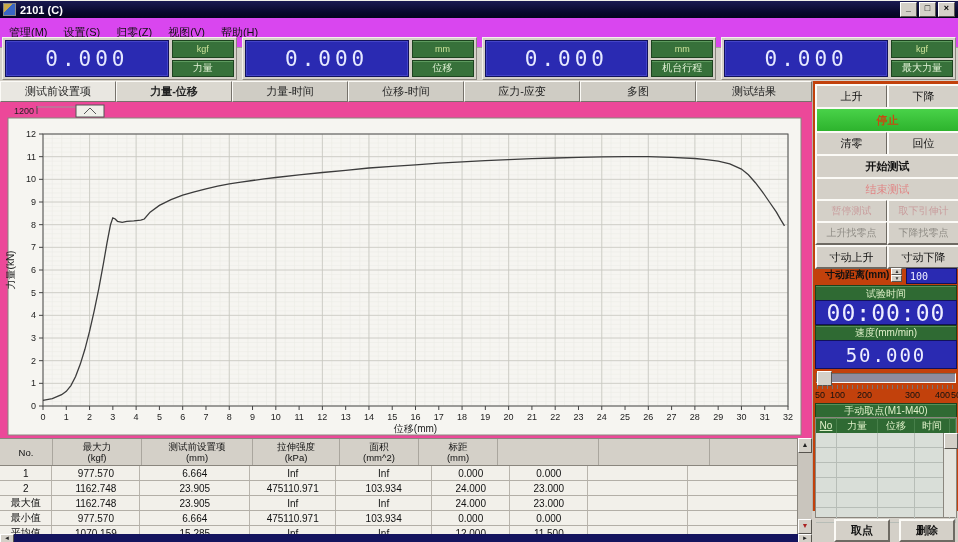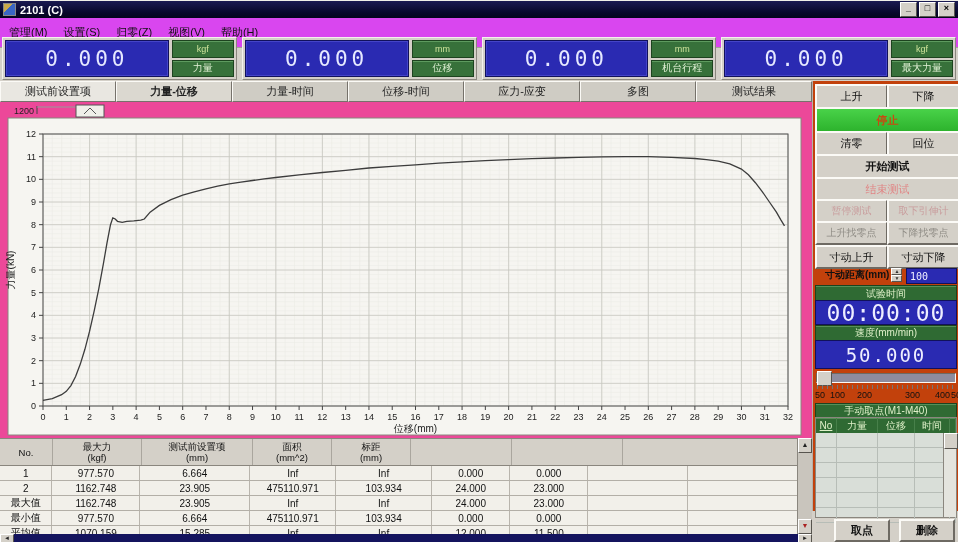--- a/index.html
+++ b/index.html
@@ -440,20 +440,24 @@
           <div></div>
         </div>
         <div class="cell" style="width: 88px;">
           <div>最大力</div>
           <div>(kgf)</div>
         </div>
         <div class="cell" style="width: 110px;">
           <div>测试前设置项</div>
           <div>(mm)</div>
         </div>
+        <div class="cell" style="width: 86px;">
+          <div>拉伸强度</div>
+          <div>(kPa)</div>
+        </div>
         <div class="cell" style="width: 78px;">
           <div>面积</div>
           <div>(mm^2)</div>
         </div>
         <div class="cell" style="width: 78px;">
           <div>标距</div>
           <div>(mm)</div>
         </div>
         <div class="cell" style="width: 100px;">
           <div></div>

